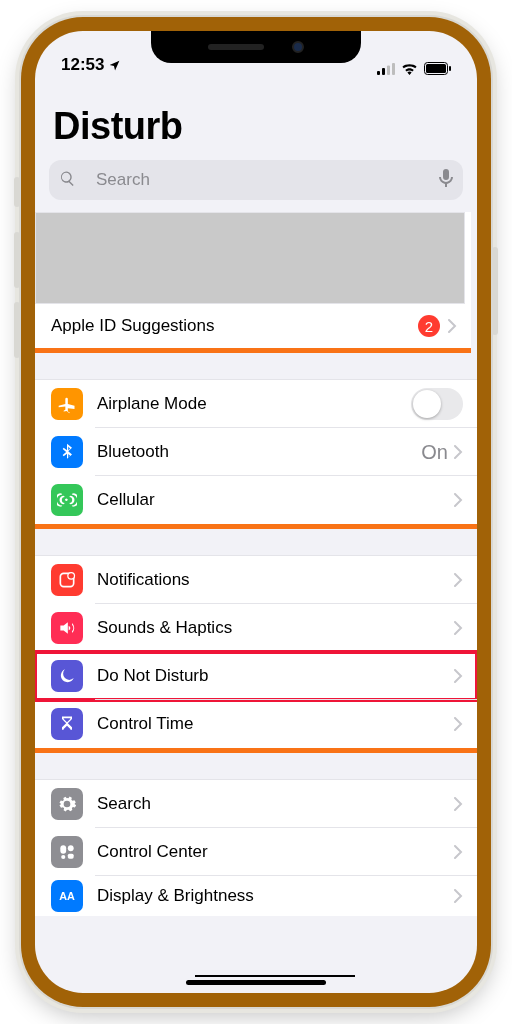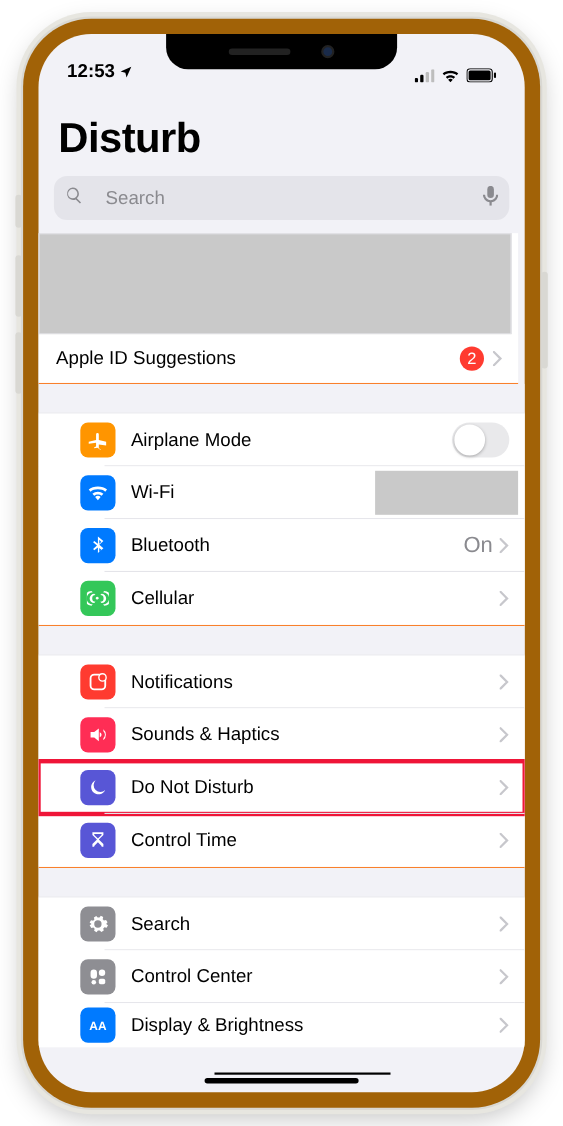--- a/index.html
+++ b/index.html
@@ -90,21 +90,21 @@
     color: #8a8a8f;
     gap: 20px;
   }
   .search input {
     flex:1; border:0; background:transparent; font-size:17px; color:#8a8a8f; outline:none;
   }
   .search input::placeholder { color:#8a8a8f; }
 
   .section-gap { height: 26px; background:#f2f2f7; }
 
-  .block { background:#fff; border-top:1px solid #e4e4e9; border-bottom:1px solid #f97316; position:relative; }
+  .block { background:#fff; border-top:1px solid #e4e4e9; border-bottom:5px solid #f97316; position:relative; }
   .redacted-profile { height: 92px; background:#c9c9c9; border:1px solid #e4e4e9; margin-right:6px; }
 
   .row {
     display: flex;
     align-items: center;
     min-height: 48px;
     padding: 0 14px 0 16px;
     background:#fff;
     position:relative;
   }
@@ -112,21 +112,21 @@
     position:absolute; left:60px; right:0; bottom:0; height:1px; background:#e4e4e9;
   }
   .row .lbl { font-size:17px; flex:1; color:#000; }
   .row .val { font-size:20px; color:#8a8a8f; margin-right:6px; }
   .chev { color:#c7c7cc; }
   .chev svg { display:block; }
 
   .icon {
     width: 32px; height: 32px; border-radius: 7px;
     display:flex; align-items:center; justify-content:center;
-    margin-right: 14px; flex-shrink:0;margin-left:22px;
+    margin-right: 14px; flex-shrink:0;
   }
   .icon svg { width:20px; height:20px; fill:#fff; }
 
   .badge {
     background:#ff3b30; color:#fff; font-size:15px; min-width:22px; height:22px;
     border-radius:11px; display:flex; align-items:center; justify-content:center; padding:0 6px;
     margin-right:8px; font-weight:500;
   }
   .toggle {
     width:52px; height:32px; background:#e9e9eb; border-radius:16px; position:relative;
@@ -234,30 +234,20 @@
           </div>
           <span class="lbl">Airplane Mode</span>
           <div class="toggle">
               <div class="knob"></div>
             </div>
           <div class="sep"></div>
         </div>
         <div class="row">
           <div class="icon" style="background:#007aff">
             <svg viewBox="0 0 24 24">
-                <path d="M12 20l-3-3.5c1.8-1.6 4.2-1.6 6 0L12 20zm-6-7c3.3-3 8.7-3 12 0l-2 2.3c-2.2-2-5.8-2-8 0L6 13zm-4-4.5C6.6 4 17.4 4 22 8.5l-2 2.3C16.4 7.4 7.6 7.4 4 10.8L2 8.5z"></path>
-              </svg>
-          </div>
-          <span class="lbl">Wi-Fi</span>
-          <div class="wifi-redact"></div>
-          <div class="sep"></div>
-        </div>
-        <div class="row">
-          <div class="icon" style="background:#007aff">
-            <svg viewBox="0 0 24 24">
                 <path d="M12 2l6 5-4.5 4 4.5 4-6 5V14l-4 3-1.2-1.4L11 12 6.8 8.4 8 7l4 3V2zm1.5 3.5V10l2.2-2-2.2-2.5zm0 9V19l2.2-2.5-2.2-2z"></path>
               </svg>
           </div>
           <span class="lbl">Bluetooth</span>
           <span class="val">On</span>
           <span class="chev">
               <svg width="9" height="14" viewBox="0 0 9 14">
                 <path d="M1 1l6 6-6 6" stroke="#c7c7cc" stroke-width="2" fill="none" stroke-linecap="round"></path>
               </svg>
             </span>

